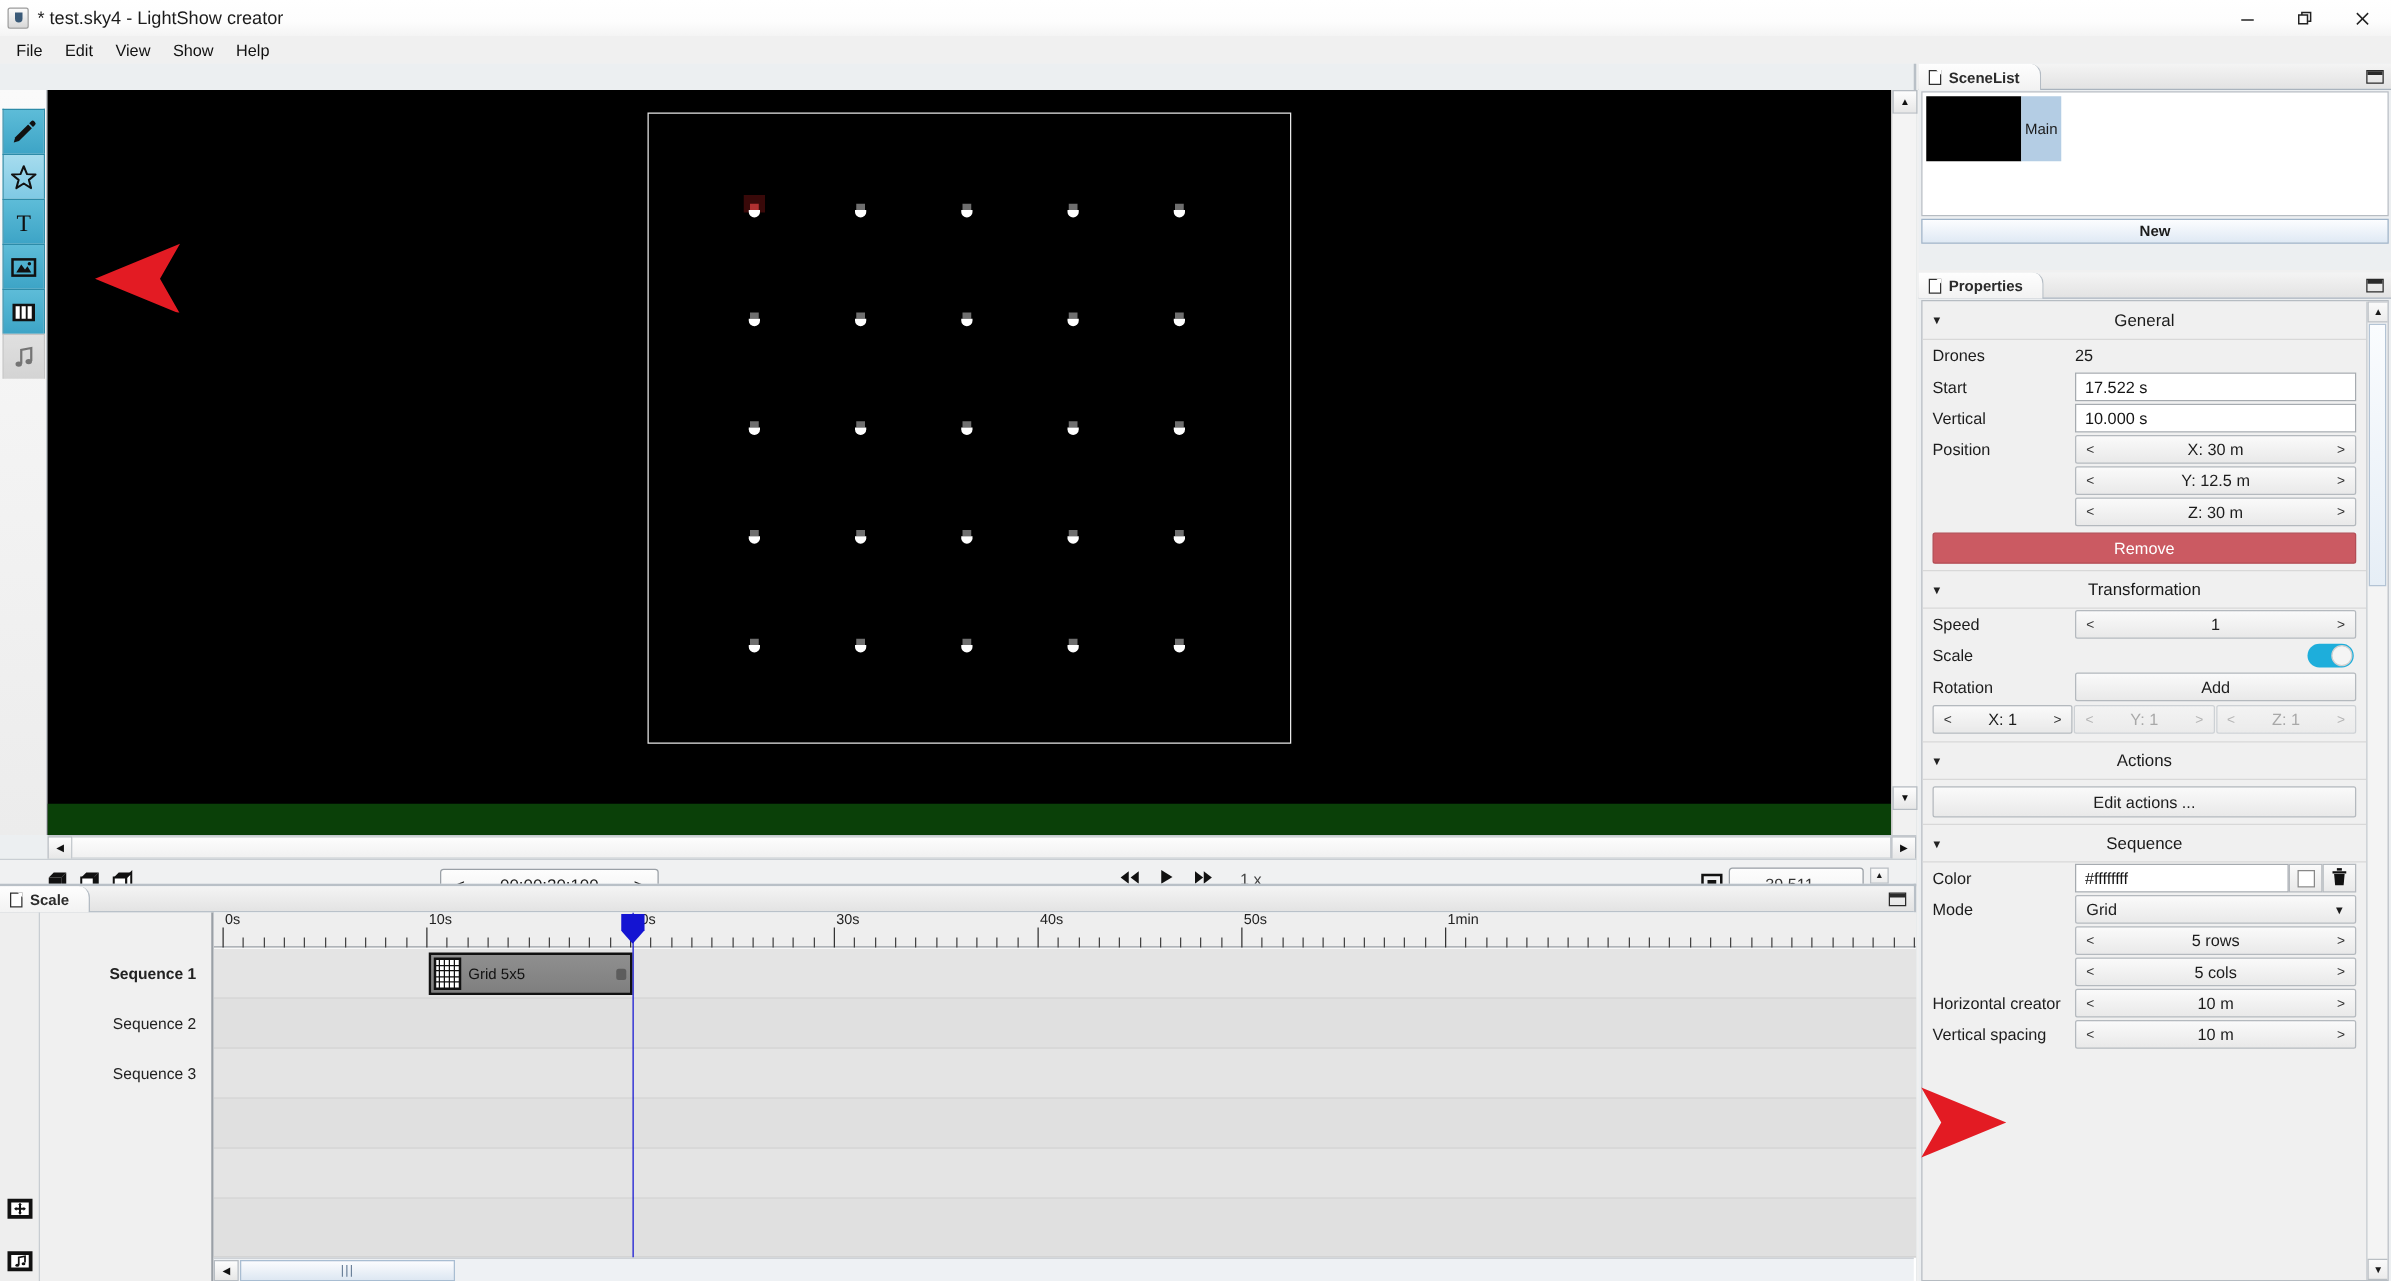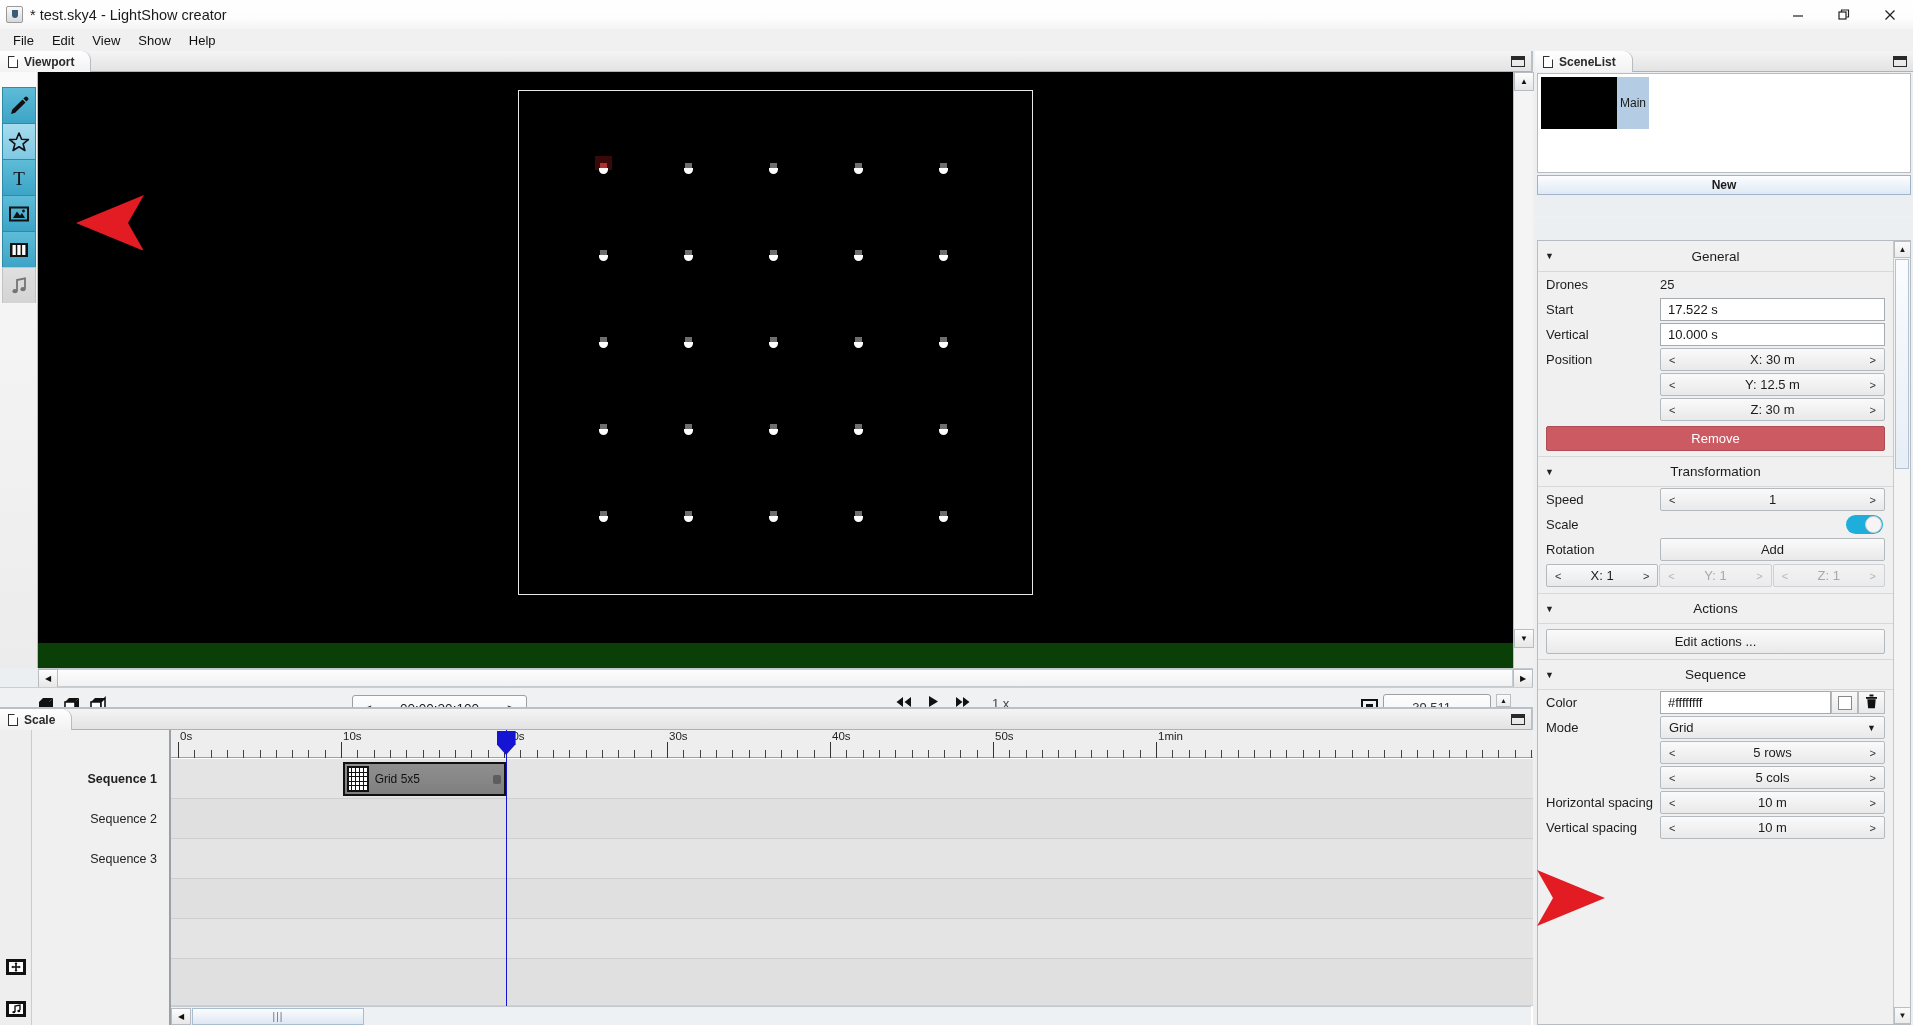--- a/index.html
+++ b/index.html
@@ -388,27 +388,20 @@
 
 <div id="menubar">
   <div class="menu-item">File</div>
   <div class="menu-item">Edit</div>
   <div class="menu-item">View</div>
   <div class="menu-item">Show</div>
   <div class="menu-item">Help</div>
 </div>
 
 <div id="viewport-panel">
-  <div class="panel-tabbar">
-    <div class="panel-tab">
-      <span class="doc-icon"></span>
-      <span>Viewport</span>
-    </div>
-    <div class="panel-min"></div>
-  </div>
 
   <div id="viewport-body">
     <div id="tool-strip">
       <div class="tool-btn">
         <span>
           <svg width="22" height="22" viewBox="0 0 22 22">
             <path d="M3 19l1.2-4.2L14.5 4.5l3 3L7.2 17.8 3 19z" fill="#111"></path>
             <path d="M15.4 3.6l1.6-1.6a1.6 1.6 0 012.3 0l.7.7a1.6 1.6 0 010 2.3l-1.6 1.6-3-3z" fill="#111"></path>
           </svg>
         </span>
@@ -848,20 +841,27 @@
     <div class="panel-min"></div>
   </div>
   <div id="scene-area">
     <div id="scene-thumb" style="background: rgb(0, 0, 0);"></div>
     <div id="scene-name">Main</div>
   </div>
   <div id="new-scene-btn">New</div>
 </div>
 
 <div id="properties-panel">
+  <div class="panel-tabbar">
+    <div class="panel-tab">
+      <span class="doc-icon"></span>
+      <span>Properties</span>
+    </div>
+    <div class="panel-min"></div>
+  </div>
 
   <div id="props-scroll">
     <div id="props-inner">
 
 
       <div class="section-head">
         <span class="caret">▼</span>
         <span class="stitle">General</span>
       </div>
       <div class="prop-row">
@@ -985,21 +985,21 @@
       </div>
       <div class="prop-row">
         <span class="prop-label"></span>
         <span class="stepper">
           <span class="ar">&lt;</span>
           <span>5 cols</span>
           <span class="ar">&gt;</span>
         </span>
       </div>
       <div class="prop-row">
-        <span class="prop-label">Horizontal spacing</span>
+        <span class="prop-label">Horizontal creator</span>
         <span class="stepper">
           <span class="ar">&lt;</span>
           <span>10 m</span>
           <span class="ar">&gt;</span>
         </span>
       </div>
       <div class="prop-row">
         <span class="prop-label">Vertical spacing</span>
         <span class="stepper">
           <span class="ar">&lt;</span>

